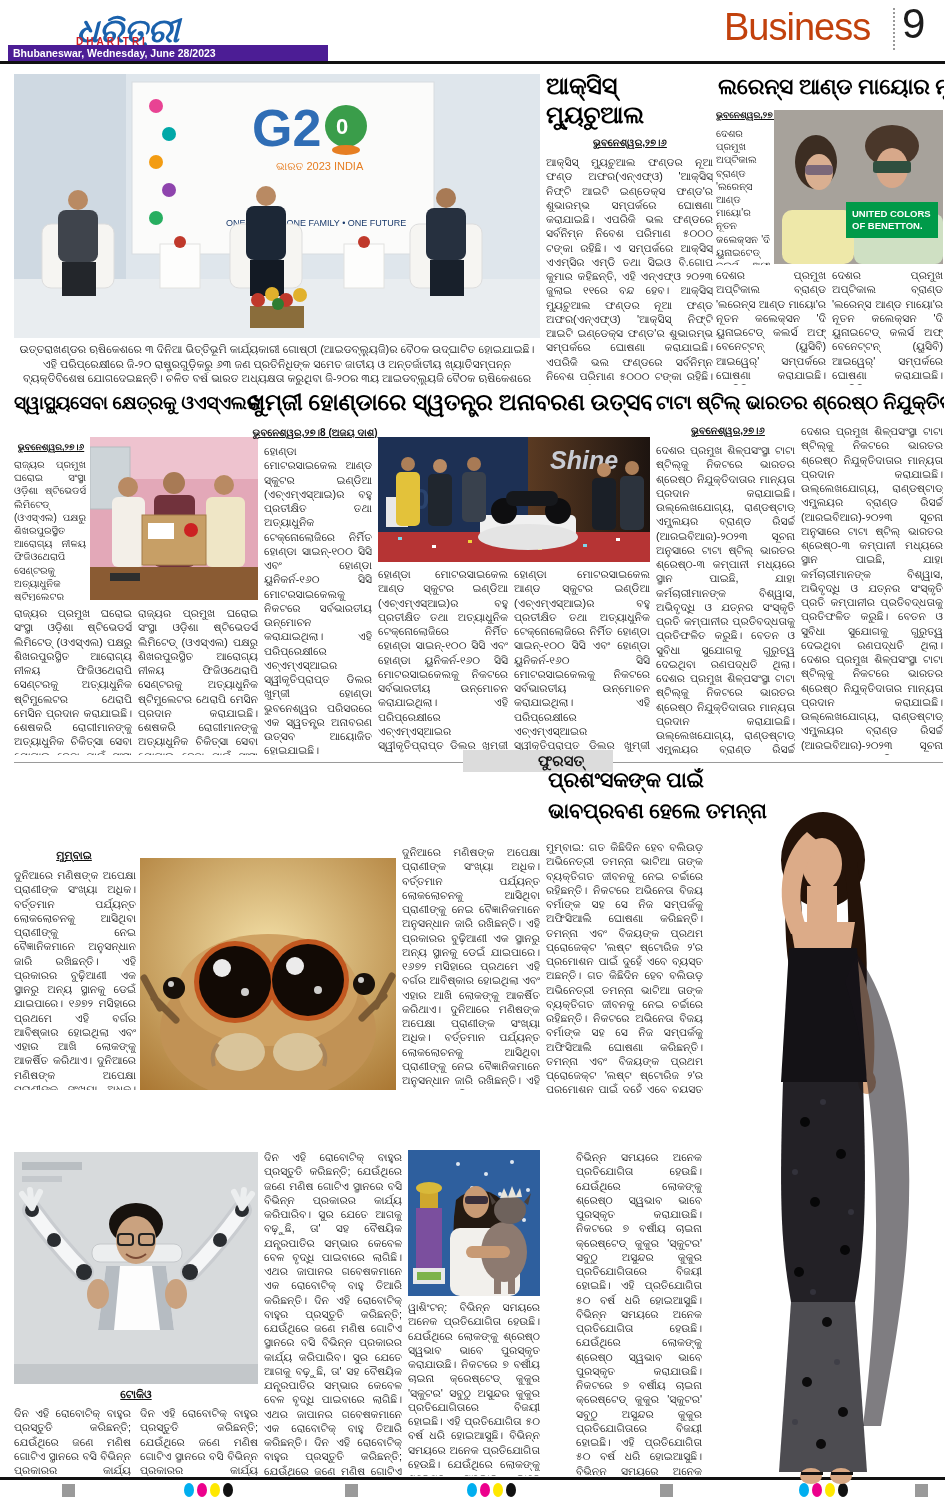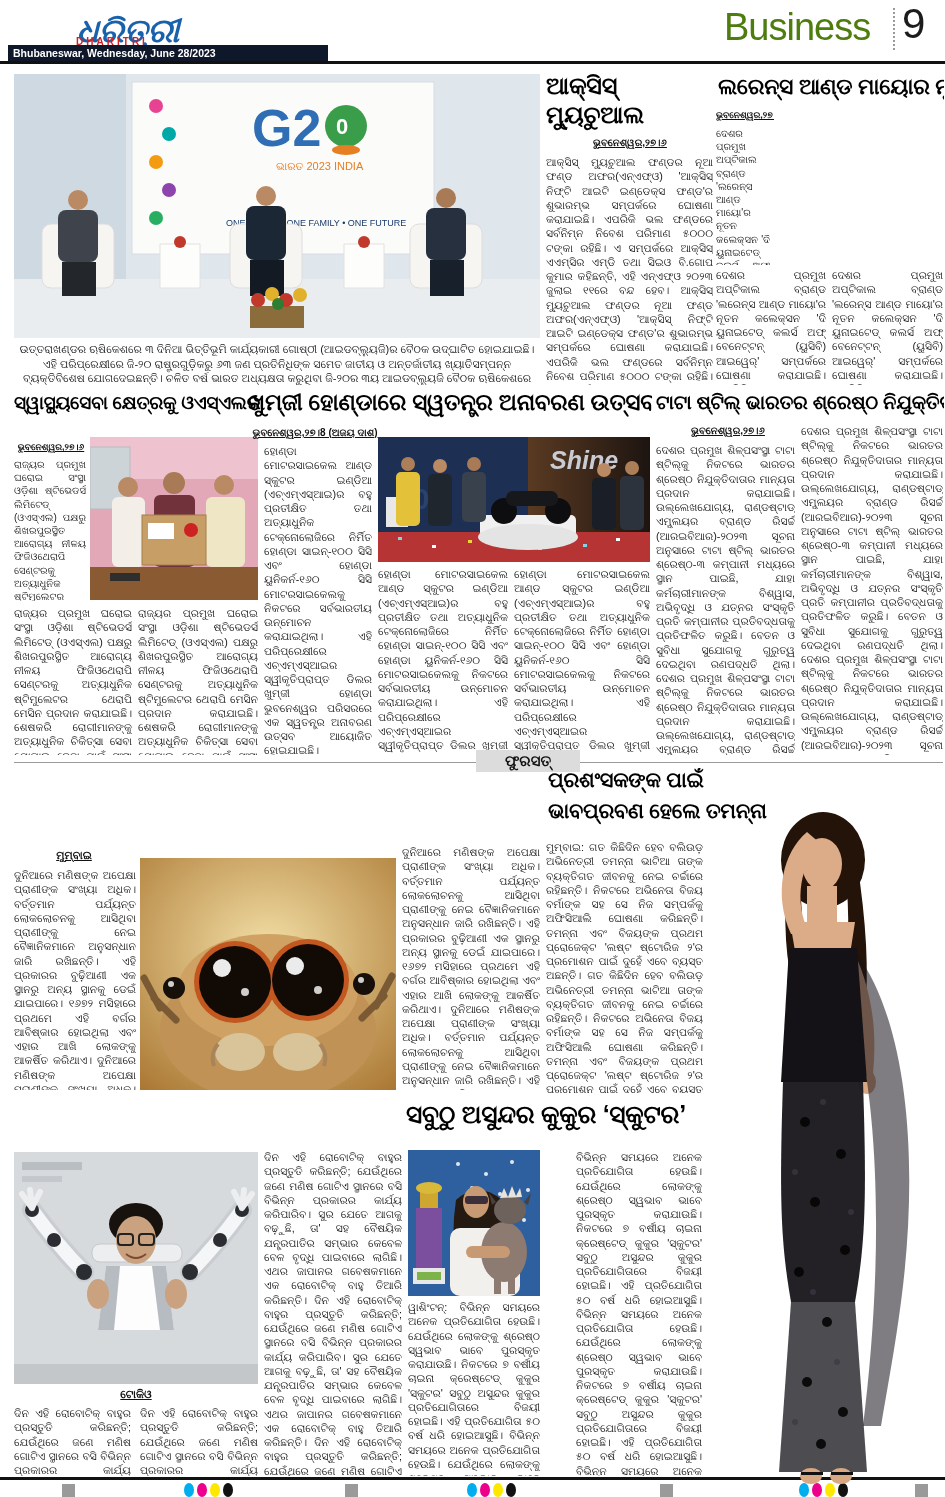--- a/index.html
+++ b/index.html
@@ -17,22 +17,22 @@
   svg{display:block;}
   .lead{font-weight:normal;}
 </style>
 </head>
 <body>
 
 <div id="page">
 
   <div class="abs" style="left:68px;top:0px;width:120px;height:44px;font-size:33px;font-weight:bold;font-style:italic;color:#1a61ac;text-align:center;overflow:hidden;margin-top:12px;">ଧରିତ୍ରୀ</div>
   <div class="abs" style="left:52px;top:36px;width:120px;height:10px;font-size:10px;font-weight:bold;color:#d11f26;text-align:center;letter-spacing:3px;">DHARITRI</div>
-  <div class="abs" style="left:8px;top:45px;width:320px;height:16px;background:#0f172a;color:#fff;font-size:10.5px;font-weight:bold;line-height:16px;padding-left:5px;box-sizing:border-box;">Bhubaneswar, Wednesday, June 28/2023</div>
-  <div class="abs" style="left:724px;top:6px;width:160px;height:46px;font-size:38px;color:#4d7c0f;letter-spacing:-1px;">Business</div>
+  <div class="abs" style="left:8px;top:45px;width:320px;height:16px;background:#4c1d95;color:#fff;font-size:10.5px;font-weight:bold;line-height:16px;padding-left:5px;box-sizing:border-box;">Bhubaneswar, Wednesday, June 28/2023</div>
+  <div class="abs" style="left:724px;top:6px;width:160px;height:46px;font-size:38px;color:#c2410c;letter-spacing:-1px;">Business</div>
   <div class="abs" style="left:893px;top:8px;width:0;height:42px;border-left:2px dotted #999;"></div>
   <div class="abs" style="left:902px;top:0px;width:40px;height:52px;font-size:42px;color:#1c1c1c;">9</div>
   <div class="abs rule" style="left:0px;top:61px;width:945px;height:3px;"></div>
 
   <div class="abs" style="left:14px;top:74px;width:526px;height:264px;">
     <svg width="526" height="264" viewBox="0 0 526 264">
       <rect width="526" height="264" fill="#dfe6ec"></rect>
       <rect x="0" width="112" height="210" fill="#cfd9e2"></rect>
       <rect y="205" width="526" height="59" fill="#e9edf0"></rect>
       <rect x="118" y="8" width="302" height="172" fill="#fbfbfa" stroke="#d8dce0"></rect>
@@ -77,20 +77,38 @@
   </div>
   <div class="abs caption" style="left:14px;top:342px;width:526px;height:43px;">ଉତ୍ତରାଖଣ୍ଡର ଋଷିକେଶରେ ୩ ଦିନିଆ ଭିତ୍ତିଭୂମି କାର୍ଯ୍ୟକାରୀ ଗୋଷ୍ଠୀ (ଆଇଡବ୍ଲ୍ୟୁଜି)ର ବୈଠକ ଉଦ୍‌ଘାଟିତ ହୋଇଯାଇଛି। ଏହି ପରିପ୍ରେକ୍ଷୀରେ ଜି-୨୦ ରାଷ୍ଟ୍ରଗୁଡ଼ିକରୁ ୬୩ ଜଣ ପ୍ରତିନିଧିଙ୍କ ସମେତ ଜାତୀୟ ଓ ଅନ୍ତର୍ଜାତୀୟ ଖ୍ୟାତିସମ୍ପନ୍ନ ବ୍ୟକ୍ତିବିଶେଷ ଯୋଗଦେଇଛନ୍ତି। ଚଳିତ ବର୍ଷ ଭାରତ ଅଧ୍ୟକ୍ଷତା କରୁଥିବା ଜି-୨୦ର ୩ୟ ଆଇଡବ୍ଲ୍ୟୁଜି ବୈଠକ ଋଷିକେଶରେ ଆୟୋଜିତ ହେଉଥିବା ବେଳେ ଏଥିରେ ବିଭିନ୍ନ ବିଷୟରେ ବିଶେଷଜ୍ଞ ଓ ଅନ୍ୟମାନେ ନିଜ ନିଜର ମତ ଉପସ୍ଥାପନ କରିଛନ୍ତି।</div>
 
   <div class="abs hl" style="left:546px;top:72px;width:170px;height:60px;font-size:24px;line-height:1.2;overflow:hidden;">ଆକ୍ସିସ୍ ମ୍ୟୁଚୁଆଲ ଫଣ୍ଡର ଏନ୍‌ଏଫ୍‌ଓ</div>
   <div class="abs dateline" style="left:546px;top:137px;width:168px;"><span>ଭୁବନେଶ୍ୱର,୨୭।୬</span></div>
   <div class="abs body-col" style="left:546px;top:155px;width:167px;height:230px;"><span class="fill-span">ଆକ୍ସିସ୍ ମ୍ୟୁଚୁଆଲ ଫଣ୍ଡର ନୂଆ ଫଣ୍ଡ ଅଫର(ଏନ୍‌ଏଫ୍‌ଓ) 'ଆକ୍ସିସ୍ ନିଫ୍ଟି ଆଇଟି ଇଣ୍ଡେକ୍ସ ଫଣ୍ଡ'ର ଶୁଭାରମ୍ଭ ସମ୍ପର୍କରେ ଘୋଷଣା କରାଯାଇଛି। ଏପରିକି ଭଲ ଫଣ୍ଡରେ ସର୍ବନିମ୍ନ ନିବେଶ ପରିମାଣ ୫୦୦୦ ଟଙ୍କା ରହିଛି। ଏ ସମ୍ପର୍କରେ ଆକ୍ସିସ୍ ଏଏମ୍‌ସିର ଏମ୍‌ଡି ତଥା ସିଇଓ ବି.ଗୋପ କୁମାର କହିଛନ୍ତି, ଏହି ଏନ୍‌ଏଫ୍‌ଓ ୨୦୨୩ ଜୁଲାଇ ୧୧ରେ ବନ୍ଦ ହେବ। ଆକ୍ସିସ୍ ମ୍ୟୁଚୁଆଲ ଫଣ୍ଡର ନୂଆ ଫଣ୍ଡ ଅଫର(ଏନ୍‌ଏଫ୍‌ଓ) 'ଆକ୍ସିସ୍ ନିଫ୍ଟି ଆଇଟି ଇଣ୍ଡେକ୍ସ ଫଣ୍ଡ'ର ଶୁଭାରମ୍ଭ ସମ୍ପର୍କରେ ଘୋଷଣା କରାଯାଇଛି। ଏପରିକି ଭଲ ଫଣ୍ଡରେ ସର୍ବନିମ୍ନ ନିବେଶ ପରିମାଣ ୫୦୦୦ ଟଙ୍କା ରହିଛି। ଏ ସମ୍ପର୍କରେ ଆକ୍ସିସ୍ ଏଏମ୍‌ସିର ଏମ୍‌ଡି ତଥା ସିଇଓ ବି.ଗୋପ କୁମାର କହିଛନ୍ତି, ଏହି ଏନ୍‌ଏଫ୍‌ଓ ୨୦୨୩ ଜୁଲାଇ ୧୧ରେ ବନ୍ଦ ହେବ।</span></div>
 
   <div class="abs hl nowrap" style="left:718px;top:74px;width:226px;height:30px;font-size:22px;">ଲରେନ୍ସ ଆଣ୍ଡ ମାୟୋର ନୂତନ କଲେକ୍ସନ</div>
   <div class="abs dateline" style="left:716px;top:110px;width:58px;font-size:9px;"><span>ଭୁବନେଶ୍ୱର,୨୭।୬</span></div>
   <div class="abs body-col" style="left:716px;top:127px;width:54px;height:138px;font-size:10px;"><span class="fill-span">ଦେଶର ପ୍ରମୁଖ ଅପ୍ଟିକାଲ ବ୍ରାଣ୍ଡ 'ଲରେନ୍ସ ଆଣ୍ଡ ମାୟୋ'ର ନୂତନ କଲେକ୍ସନ 'ଦି ୟୁନାଇଟେଡ୍ କଲର୍ସ ଅଫ୍ ବେନେଟ୍ଟନ୍ (ୟୁସିବି) ଆଇୱେର୍' ସମ୍ପର୍କରେ ଘୋଷଣା କରାଯାଇଛି। ଏପରିକି ଭଲ ବ୍ରାଣ୍ଡର ପ୍ରେମ୍ ଏବଂ ସନ୍ ଗ୍ଲାସେସ୍‌ର ବ୍ୟାପକ ସମ୍ଭାର ଲରେନ୍ସ ଆଣ୍ଡ ମାୟୋର ସମସ୍ତ ଷ୍ଟୋରରେ ଉପଲବ୍ଧ। ଗ୍ରାହକଙ୍କ ଚାହିଦା ପ୍ରତି ଧ୍ୟାନ ଦେଇ ଏହି ନୂତନ କଲେକ୍ସନ ଅଣାଯାଇଛି ବୋଲି କମ୍ପାନୀ ପକ୍ଷରୁ କୁହାଯାଇଛି।</span></div>
+  <div class="abs" style="left:774px;top:110px;width:169px;height:154px;">
+    <svg width="169" height="154" viewBox="0 0 169 154">
+      <rect width="169" height="154" fill="#a7a29b"></rect>
+      <ellipse cx="42" cy="52" rx="21" ry="27" fill="#3c2d22"></ellipse>
+      <ellipse cx="45" cy="62" rx="14" ry="18" fill="#d9af91"></ellipse>
+      <rect x="31" y="55" width="28" height="10" rx="4" fill="#6d5e75" opacity="0.88"></rect>
+      <rect x="8" y="100" width="72" height="54" rx="10" fill="#eee8a9"></rect>
+      <ellipse cx="118" cy="36" rx="27" ry="21" fill="#4a372a"></ellipse>
+      <ellipse cx="118" cy="58" rx="16" ry="20" fill="#d7a88a"></ellipse>
+      <rect x="99" y="51" width="38" height="12" rx="3" fill="#2f4f3f"></rect>
+      <rect x="80" y="104" width="89" height="50" rx="8" fill="#cfe0c3"></rect>
+      <g>
+        <rect x="72" y="92" width="92" height="36" fill="#009a49"></rect>
+        <text x="78" y="107" font-size="9.5" font-weight="bold" fill="#fff">UNITED COLORS</text>
+        <text x="78" y="119" font-size="9.5" font-weight="bold" fill="#fff">OF BENETTON.</text>
+      </g>
+    </svg>
+  </div>
   <div class="abs body-col" style="left:716px;top:268px;width:110px;height:117px;"><span class="fill-span">ଦେଶର ପ୍ରମୁଖ ଅପ୍ଟିକାଲ ବ୍ରାଣ୍ଡ 'ଲରେନ୍ସ ଆଣ୍ଡ ମାୟୋ'ର ନୂତନ କଲେକ୍ସନ 'ଦି ୟୁନାଇଟେଡ୍ କଲର୍ସ ଅଫ୍ ବେନେଟ୍ଟନ୍ (ୟୁସିବି) ଆଇୱେର୍' ସମ୍ପର୍କରେ ଘୋଷଣା କରାଯାଇଛି। ଏପରିକି ଭଲ ବ୍ରାଣ୍ଡର ପ୍ରେମ୍ ଏବଂ ସନ୍ ଗ୍ଲାସେସ୍‌ର ବ୍ୟାପକ ସମ୍ଭାର ଲରେନ୍ସ ଆଣ୍ଡ ମାୟୋର ସମସ୍ତ ଷ୍ଟୋରରେ ଉପଲବ୍ଧ। ଗ୍ରାହକଙ୍କ ଚାହିଦା ପ୍ରତି ଧ୍ୟାନ ଦେଇ ଏହି ନୂତନ କଲେକ୍ସନ ଅଣାଯାଇଛି ବୋଲି କମ୍ପାନୀ ପକ୍ଷରୁ କୁହାଯାଇଛି।</span></div>
   <div class="abs body-col" style="left:832px;top:268px;width:111px;height:117px;"><span class="fill-span">ଦେଶର ପ୍ରମୁଖ ଅପ୍ଟିକାଲ ବ୍ରାଣ୍ଡ 'ଲରେନ୍ସ ଆଣ୍ଡ ମାୟୋ'ର ନୂତନ କଲେକ୍ସନ 'ଦି ୟୁନାଇଟେଡ୍ କଲର୍ସ ଅଫ୍ ବେନେଟ୍ଟନ୍ (ୟୁସିବି) ଆଇୱେର୍' ସମ୍ପର୍କରେ ଘୋଷଣା କରାଯାଇଛି। ଏପରିକି ଭଲ ବ୍ରାଣ୍ଡର ପ୍ରେମ୍ ଏବଂ ସନ୍ ଗ୍ଲାସେସ୍‌ର ବ୍ୟାପକ ସମ୍ଭାର ଲରେନ୍ସ ଆଣ୍ଡ ମାୟୋର ସମସ୍ତ ଷ୍ଟୋରରେ ଉପଲବ୍ଧ। ଗ୍ରାହକଙ୍କ ଚାହିଦା ପ୍ରତି ଧ୍ୟାନ ଦେଇ ଏହି ନୂତନ କଲେକ୍ସନ ଅଣାଯାଇଛି ବୋଲି କମ୍ପାନୀ ପକ୍ଷରୁ କୁହାଯାଇଛି।</span></div>
 
   <div class="abs hl nowrap" style="left:14px;top:392px;width:246px;height:25px;font-size:18.5px;">ସ୍ୱାସ୍ଥ୍ୟସେବା କ୍ଷେତ୍ରକୁ ଓଏସ୍‌ଏଲର ଗୁରୁତ୍ୱ</div>
   <div class="abs dateline" style="left:12px;top:442px;width:78px;font-size:9px;"><span>ଭୁବନେଶ୍ୱର,୨୭।୬</span></div>
   <div class="abs body-col" style="left:14px;top:458px;width:72px;height:143px;font-size:10px;"><span class="fill-span">ରାଜ୍ୟର ପ୍ରମୁଖ ଘରୋଇ ସଂସ୍ଥା ଓଡ଼ିଶା ଷ୍ଟିଭେଡର୍ସ ଲିମିଟେଡ୍ (ଓଏସ୍‌ଏଲ) ପକ୍ଷରୁ ଶିଖରପୁରସ୍ଥିତ ଆରୋଗ୍ୟ ନୀଳୟ ଫିଜିଓଥେରାପି ସେଣ୍ଟରକୁ ଅତ୍ୟାଧୁନିକ ଷ୍ଟିମୁଲେଟର ଥେରାପି ମେସିନ ପ୍ରଦାନ କରାଯାଇଛି। ଶେଷକରି ରୋଗୀମାନଙ୍କୁ ଅତ୍ୟାଧୁନିକ ଚିକିତ୍ସା ସେବା ଯୋଗାଇ ଦେବା ପାଇଁ ସଂସ୍ଥା ଗୁରୁତ୍ୱ ଦେଉଛି ବୋଲି କମ୍ପାନୀ ପକ୍ଷରୁ କୁହାଯାଇଛି।</span></div>
   <div class="abs" style="left:90px;top:437px;width:168px;height:163px;">
     <svg width="168" height="163" viewBox="0 0 168 163">
       <rect width="168" height="163" fill="#e3a8b8"></rect>
       <rect width="168" height="42" fill="#eec3cf"></rect>
@@ -153,21 +171,21 @@
   </div>
   <div class="abs body-col" style="left:378px;top:567px;width:130px;height:188px;"><span class="fill-span">ହୋଣ୍ଡା ମୋଟରସାଇକେଲ ଆଣ୍ଡ ସ୍କୁଟର ଇଣ୍ଡିଆ (ଏଚ୍‌ଏମ୍‌ଏସ୍‌ଆଇ)ର ବହୁ ପ୍ରତୀକ୍ଷିତ ତଥା ଅତ୍ୟାଧୁନିକ ଟେକ୍ନୋଲୋଜିରେ ନିର୍ମିତ ହୋଣ୍ଡା ସାଇନ୍-୧୦୦ ସିସି ଏବଂ ହୋଣ୍ଡା ୟୁନିକର୍ନ-୧୬୦ ସିସି ମୋଟରସାଇକେଲକୁ ନିକଟରେ ସର୍ବଭାରତୀୟ ଉନ୍ମୋଚନ କରାଯାଇଥିଲା। ଏହି ପରିପ୍ରେକ୍ଷୀରେ ଏଚ୍‌ଏମ୍‌ଏସ୍‌ଆଇର ସ୍ୱୀକୃତିପ୍ରାପ୍ତ ଡିଲର ଖୁମ୍‌ଜୀ ହୋଣ୍ଡା ଭୁବନେଶ୍ୱର ପରିସରରେ ଏକ ସ୍ୱତନ୍ତ୍ର ଅନାବରଣ ଉତ୍ସବ ଆୟୋଜିତ ହୋଇଯାଇଛି।</span></div>
   <div class="abs body-col" style="left:514px;top:567px;width:136px;height:188px;"><span class="fill-span">ହୋଣ୍ଡା ମୋଟରସାଇକେଲ ଆଣ୍ଡ ସ୍କୁଟର ଇଣ୍ଡିଆ (ଏଚ୍‌ଏମ୍‌ଏସ୍‌ଆଇ)ର ବହୁ ପ୍ରତୀକ୍ଷିତ ତଥା ଅତ୍ୟାଧୁନିକ ଟେକ୍ନୋଲୋଜିରେ ନିର୍ମିତ ହୋଣ୍ଡା ସାଇନ୍-୧୦୦ ସିସି ଏବଂ ହୋଣ୍ଡା ୟୁନିକର୍ନ-୧୬୦ ସିସି ମୋଟରସାଇକେଲକୁ ନିକଟରେ ସର୍ବଭାରତୀୟ ଉନ୍ମୋଚନ କରାଯାଇଥିଲା। ଏହି ପରିପ୍ରେକ୍ଷୀରେ ଏଚ୍‌ଏମ୍‌ଏସ୍‌ଆଇର ସ୍ୱୀକୃତିପ୍ରାପ୍ତ ଡିଲର ଖୁମ୍‌ଜୀ ହୋଣ୍ଡା ଭୁବନେଶ୍ୱର ପରିସରରେ ଏକ ସ୍ୱତନ୍ତ୍ର ଅନାବରଣ ଉତ୍ସବ ଆୟୋଜିତ ହୋଇଯାଇଛି।</span></div>
 
   <div class="abs hl nowrap" style="left:656px;top:391px;width:288px;height:27px;font-size:19.5px;">ଟାଟା ଷ୍ଟିଲ୍ ଭାରତର ଶ୍ରେଷ୍ଠ ନିଯୁକ୍ତିଦାତା</div>
   <div class="abs dateline" style="left:658px;top:425px;width:140px;"><span>ଭୁବନେଶ୍ୱର,୨୭।୬</span></div>
   <div class="abs body-col" style="left:656px;top:443px;width:139px;height:312px;"><span class="fill-span">ଦେଶର ପ୍ରମୁଖ ଶିଳ୍ପସଂସ୍ଥା ଟାଟା ଷ୍ଟିଲ୍‌କୁ ନିକଟରେ ଭାରତର ଶ୍ରେଷ୍ଠ ନିଯୁକ୍ତିଦାତାର ମାନ୍ୟତା ପ୍ରଦାନ କରାଯାଇଛି। ଉଲ୍ଲେଖଯୋଗ୍ୟ, ରାଣ୍ଡଷ୍ଟାଡ୍ ଏମ୍ପ୍ଲୟର ବ୍ରାଣ୍ଡ ରିସର୍ଚ୍ଚ (ଆରଇବିଆର)-୨୦୨୩ ସୂଚନା ଅନୁସାରେ ଟାଟା ଷ୍ଟିଲ୍ ଭାରତର ଶ୍ରେଷ୍ଠ-୩ କମ୍ପାନୀ ମଧ୍ୟରେ ସ୍ଥାନ ପାଇଛି, ଯାହା କର୍ମଚାରୀମାନଙ୍କ ବିଶ୍ୱାସ, ଅଭିବୃଦ୍ଧି ଓ ଯତ୍ନର ସଂସ୍କୃତି ପ୍ରତି କମ୍ପାନୀର ପ୍ରତିବଦ୍ଧତାକୁ ପ୍ରତିଫଳିତ କରୁଛି। ବେତନ ଓ ସୁବିଧା ସୁଯୋଗକୁ ଗୁରୁତ୍ୱ ଦେଇଥିବା ରଣପଦ୍ଧତି ଥିଲା। ଦେଶର ପ୍ରମୁଖ ଶିଳ୍ପସଂସ୍ଥା ଟାଟା ଷ୍ଟିଲ୍‌କୁ ନିକଟରେ ଭାରତର ଶ୍ରେଷ୍ଠ ନିଯୁକ୍ତିଦାତାର ମାନ୍ୟତା ପ୍ରଦାନ କରାଯାଇଛି। ଉଲ୍ଲେଖଯୋଗ୍ୟ, ରାଣ୍ଡଷ୍ଟାଡ୍ ଏମ୍ପ୍ଲୟର ବ୍ରାଣ୍ଡ ରିସର୍ଚ୍ଚ (ଆରଇବିଆର)-୨୦୨୩ ସୂଚନା ଅନୁସାରେ ଟାଟା ଷ୍ଟିଲ୍ ଭାରତର ଶ୍ରେଷ୍ଠ-୩ କମ୍ପାନୀ ମଧ୍ୟରେ ସ୍ଥାନ ପାଇଛି, ଯାହା କର୍ମଚାରୀମାନଙ୍କ ବିଶ୍ୱାସ, ଅଭିବୃଦ୍ଧି ଓ ଯତ୍ନର ସଂସ୍କୃତି ପ୍ରତି କମ୍ପାନୀର ପ୍ରତିବଦ୍ଧତାକୁ ପ୍ରତିଫଳିତ କରୁଛି। ବେତନ ଓ ସୁବିଧା ସୁଯୋଗକୁ ଗୁରୁତ୍ୱ ଦେଇଥିବା ରଣପଦ୍ଧତି ଥିଲା।</span></div>
   <div class="abs body-col" style="left:801px;top:424px;width:142px;height:331px;"><span class="fill-span">ଦେଶର ପ୍ରମୁଖ ଶିଳ୍ପସଂସ୍ଥା ଟାଟା ଷ୍ଟିଲ୍‌କୁ ନିକଟରେ ଭାରତର ଶ୍ରେଷ୍ଠ ନିଯୁକ୍ତିଦାତାର ମାନ୍ୟତା ପ୍ରଦାନ କରାଯାଇଛି। ଉଲ୍ଲେଖଯୋଗ୍ୟ, ରାଣ୍ଡଷ୍ଟାଡ୍ ଏମ୍ପ୍ଲୟର ବ୍ରାଣ୍ଡ ରିସର୍ଚ୍ଚ (ଆରଇବିଆର)-୨୦୨୩ ସୂଚନା ଅନୁସାରେ ଟାଟା ଷ୍ଟିଲ୍ ଭାରତର ଶ୍ରେଷ୍ଠ-୩ କମ୍ପାନୀ ମଧ୍ୟରେ ସ୍ଥାନ ପାଇଛି, ଯାହା କର୍ମଚାରୀମାନଙ୍କ ବିଶ୍ୱାସ, ଅଭିବୃଦ୍ଧି ଓ ଯତ୍ନର ସଂସ୍କୃତି ପ୍ରତି କମ୍ପାନୀର ପ୍ରତିବଦ୍ଧତାକୁ ପ୍ରତିଫଳିତ କରୁଛି। ବେତନ ଓ ସୁବିଧା ସୁଯୋଗକୁ ଗୁରୁତ୍ୱ ଦେଇଥିବା ରଣପଦ୍ଧତି ଥିଲା। ଦେଶର ପ୍ରମୁଖ ଶିଳ୍ପସଂସ୍ଥା ଟାଟା ଷ୍ଟିଲ୍‌କୁ ନିକଟରେ ଭାରତର ଶ୍ରେଷ୍ଠ ନିଯୁକ୍ତିଦାତାର ମାନ୍ୟତା ପ୍ରଦାନ କରାଯାଇଛି। ଉଲ୍ଲେଖଯୋଗ୍ୟ, ରାଣ୍ଡଷ୍ଟାଡ୍ ଏମ୍ପ୍ଲୟର ବ୍ରାଣ୍ଡ ରିସର୍ଚ୍ଚ (ଆରଇବିଆର)-୨୦୨୩ ସୂଚନା ଅନୁସାରେ ଟାଟା ଷ୍ଟିଲ୍ ଭାରତର ଶ୍ରେଷ୍ଠ-୩ କମ୍ପାନୀ ମଧ୍ୟରେ ସ୍ଥାନ ପାଇଛି, ଯାହା କର୍ମଚାରୀମାନଙ୍କ ବିଶ୍ୱାସ, ଅଭିବୃଦ୍ଧି ଓ ଯତ୍ନର ସଂସ୍କୃତି ପ୍ରତି କମ୍ପାନୀର ପ୍ରତିବଦ୍ଧତାକୁ ପ୍ରତିଫଳିତ କରୁଛି। ବେତନ ଓ ସୁବିଧା ସୁଯୋଗକୁ ଗୁରୁତ୍ୱ ଦେଇଥିବା ରଣପଦ୍ଧତି ଥିଲା।</span></div>
 
   <div class="abs grayrule" style="left:14px;top:762px;width:929px;height:1px;"></div>
-  <div class="abs" style="left:476px;top:750px;width:104px;height:22px;background:#dcdcdc;text-align:center;font-weight:bold;font-size:15px;line-height:22px;">ଫୁରସତ୍</div>
+  <div class="abs" style="left:463px;top:750px;width:104px;height:22px;background:#dcdcdc;text-align:center;font-weight:bold;font-size:15px;line-height:22px;padding-left:46px;">ଫୁରସତ୍</div>
 
   <div class="abs dateline" style="left:14px;top:849px;width:120px;font-size:11px;"><span>ମୁମ୍ବାଇ</span></div>
   <div class="abs body-col" style="left:14px;top:868px;width:122px;height:222px;"><span class="fill-span">ଦୁନିଆରେ ମଣିଷଙ୍କ ଅପେକ୍ଷା ପ୍ରାଣୀଙ୍କ ସଂଖ୍ୟା ଅଧିକ। ବର୍ତ୍ତମାନ ପର୍ଯ୍ୟନ୍ତ ଲୋକଲୋଚନକୁ ଆସିଥିବା ପ୍ରାଣୀଙ୍କୁ ନେଇ ବୈଜ୍ଞାନିକମାନେ ଅନୁସନ୍ଧାନ ଜାରି ରଖିଛନ୍ତି। ଏହି ପ୍ରକାରର ବୁଢ଼ିଆଣୀ ଏକ ସ୍ଥାନରୁ ଅନ୍ୟ ସ୍ଥାନକୁ ଡେଇଁ ଯାଇପାରେ। ୧୬୭୨ ମସିହାରେ ପ୍ରଥମେ ଏହି ବର୍ଗର ଆବିଷ୍କାର ହୋଇଥିଲା ଏବଂ ଏହାର ଆଖି ଲୋକଙ୍କୁ ଆକର୍ଷିତ କରିଥାଏ। ଦୁନିଆରେ ମଣିଷଙ୍କ ଅପେକ୍ଷା ପ୍ରାଣୀଙ୍କ ସଂଖ୍ୟା ଅଧିକ। ବର୍ତ୍ତମାନ ପର୍ଯ୍ୟନ୍ତ ଲୋକଲୋଚନକୁ ଆସିଥିବା ପ୍ରାଣୀଙ୍କୁ ନେଇ ବୈଜ୍ଞାନିକମାନେ ଅନୁସନ୍ଧାନ ଜାରି ରଖିଛନ୍ତି। ଏହି ପ୍ରକାରର ବୁଢ଼ିଆଣୀ ଏକ ସ୍ଥାନରୁ ଅନ୍ୟ ସ୍ଥାନକୁ ଡେଇଁ ଯାଇପାରେ। ୧୬୭୨ ମସିହାରେ ପ୍ରଥମେ ଏହି ବର୍ଗର ଆବିଷ୍କାର ହୋଇଥିଲା ଏବଂ ଏହାର ଆଖି ଲୋକଙ୍କୁ ଆକର୍ଷିତ କରିଥାଏ।</span></div>
   <div class="abs" style="left:140px;top:858px;width:256px;height:232px;">
     <svg width="256" height="232" viewBox="0 0 256 232">
       <defs>
           <radialGradient id="sg" cx="0.5" cy="0.4" r="0.8">
         <stop offset="0" stop-color="#f3dfa6"></stop>
             <stop offset="1" stop-color="#a8742f"></stop>
           </radialGradient>
@@ -268,21 +286,20 @@
       <ellipse cx="84" cy="142" rx="11" ry="15" fill="#caa27f"></ellipse>
         <ellipse cx="162" cy="142" rx="11" ry="15" fill="#caa27f"></ellipse>
       <rect y="212" width="244" height="20" fill="#c3c7ca"></rect>
     </svg>
   </div>
   <div class="abs dateline" style="left:14px;top:1388px;width:244px;font-size:11px;"><span>ଟୋକିଓ</span></div>
   <div class="abs body-col" style="left:14px;top:1406px;width:117px;height:70px;"><span class="fill-span">ଦିନ ଏହି ରୋବୋଟିକ୍ ବାହୁର ପ୍ରସ୍ତୁତି କରିଛନ୍ତି; ଯେଉଁଥିରେ ଜଣେ ମଣିଷ ଗୋଟିଏ ସ୍ଥାନରେ ବସି ବିଭିନ୍ନ ପ୍ରକାରର କାର୍ଯ୍ୟ କରିପାରିବ। ସୁର ଯେତେ ଆଗକୁ ବଢ଼ୁଛି, ତା' ସହ ବୈଷୟିକ ଯନ୍ତ୍ରପାତିର ସମ୍ଭାର କେବେଳ ବେଳ ବୃଦ୍ଧି ପାଇବାରେ ଲାଗିଛି। ଏଥର ଜାପାନର ଗବେଷକମାନେ ଏକ ରୋବୋଟିକ୍ ବାହୁ ତିଆରି କରିଛନ୍ତି।</span></div>
   <div class="abs body-col" style="left:140px;top:1406px;width:118px;height:70px;"><span class="fill-span">ଦିନ ଏହି ରୋବୋଟିକ୍ ବାହୁର ପ୍ରସ୍ତୁତି କରିଛନ୍ତି; ଯେଉଁଥିରେ ଜଣେ ମଣିଷ ଗୋଟିଏ ସ୍ଥାନରେ ବସି ବିଭିନ୍ନ ପ୍ରକାରର କାର୍ଯ୍ୟ କରିପାରିବ। ସୁର ଯେତେ ଆଗକୁ ବଢ଼ୁଛି, ତା' ସହ ବୈଷୟିକ ଯନ୍ତ୍ରପାତିର ସମ୍ଭାର କେବେଳ ବେଳ ବୃଦ୍ଧି ପାଇବାରେ ଲାଗିଛି। ଏଥର ଜାପାନର ଗବେଷକମାନେ ଏକ ରୋବୋଟିକ୍ ବାହୁ ତିଆରି କରିଛନ୍ତି।</span></div>
   <div class="abs body-col" style="left:264px;top:1150px;width:138px;height:326px;"><span class="fill-span">ଦିନ ଏହି ରୋବୋଟିକ୍ ବାହୁର ପ୍ରସ୍ତୁତି କରିଛନ୍ତି; ଯେଉଁଥିରେ ଜଣେ ମଣିଷ ଗୋଟିଏ ସ୍ଥାନରେ ବସି ବିଭିନ୍ନ ପ୍ରକାରର କାର୍ଯ୍ୟ କରିପାରିବ। ସୁର ଯେତେ ଆଗକୁ ବଢ଼ୁଛି, ତା' ସହ ବୈଷୟିକ ଯନ୍ତ୍ରପାତିର ସମ୍ଭାର କେବେଳ ବେଳ ବୃଦ୍ଧି ପାଇବାରେ ଲାଗିଛି। ଏଥର ଜାପାନର ଗବେଷକମାନେ ଏକ ରୋବୋଟିକ୍ ବାହୁ ତିଆରି କରିଛନ୍ତି। ଦିନ ଏହି ରୋବୋଟିକ୍ ବାହୁର ପ୍ରସ୍ତୁତି କରିଛନ୍ତି; ଯେଉଁଥିରେ ଜଣେ ମଣିଷ ଗୋଟିଏ ସ୍ଥାନରେ ବସି ବିଭିନ୍ନ ପ୍ରକାରର କାର୍ଯ୍ୟ କରିପାରିବ। ସୁର ଯେତେ ଆଗକୁ ବଢ଼ୁଛି, ତା' ସହ ବୈଷୟିକ ଯନ୍ତ୍ରପାତିର ସମ୍ଭାର କେବେଳ ବେଳ ବୃଦ୍ଧି ପାଇବାରେ ଲାଗିଛି। ଏଥର ଜାପାନର ଗବେଷକମାନେ ଏକ ରୋବୋଟିକ୍ ବାହୁ ତିଆରି କରିଛନ୍ତି। ଦିନ ଏହି ରୋବୋଟିକ୍ ବାହୁର ପ୍ରସ୍ତୁତି କରିଛନ୍ତି; ଯେଉଁଥିରେ ଜଣେ ମଣିଷ ଗୋଟିଏ ସ୍ଥାନରେ ବସି ବିଭିନ୍ନ ପ୍ରକାରର କାର୍ଯ୍ୟ କରିପାରିବ। ସୁର ଯେତେ ଆଗକୁ ବଢ଼ୁଛି, ତା' ସହ ବୈଷୟିକ ଯନ୍ତ୍ରପାତିର ସମ୍ଭାର କେବେଳ ବେଳ ବୃଦ୍ଧି ପାଇବାରେ ଲାଗିଛି। ଏଥର ଜାପାନର ଗବେଷକମାନେ ଏକ ରୋବୋଟିକ୍ ବାହୁ ତିଆରି କରିଛନ୍ତି।</span></div>
 
-  <div class="abs hl nowrap" style="left:406px;top:1100px;width:296px;height:38px;font-size:25px;">ସବୁଠୁ ଅସୁନ୍ଦର କୁକୁର ‘ସ୍କୁଟର’</div>
   <div class="abs" style="left:408px;top:1150px;width:132px;height:146px;">
     <svg width="132" height="146" viewBox="0 0 132 146">
       <rect width="132" height="146" fill="#2e5f9e"></rect>
       <g fill="#fff" opacity="0.85">
         <circle cx="50" cy="14" r="2"></circle>
           <circle cx="78" cy="24" r="2"></circle>
           <circle cx="104" cy="12" r="2"></circle>
         <circle cx="120" cy="40" r="2"></circle>
           <circle cx="92" cy="44" r="2"></circle>
           <circle cx="64" cy="38" r="2"></circle>

